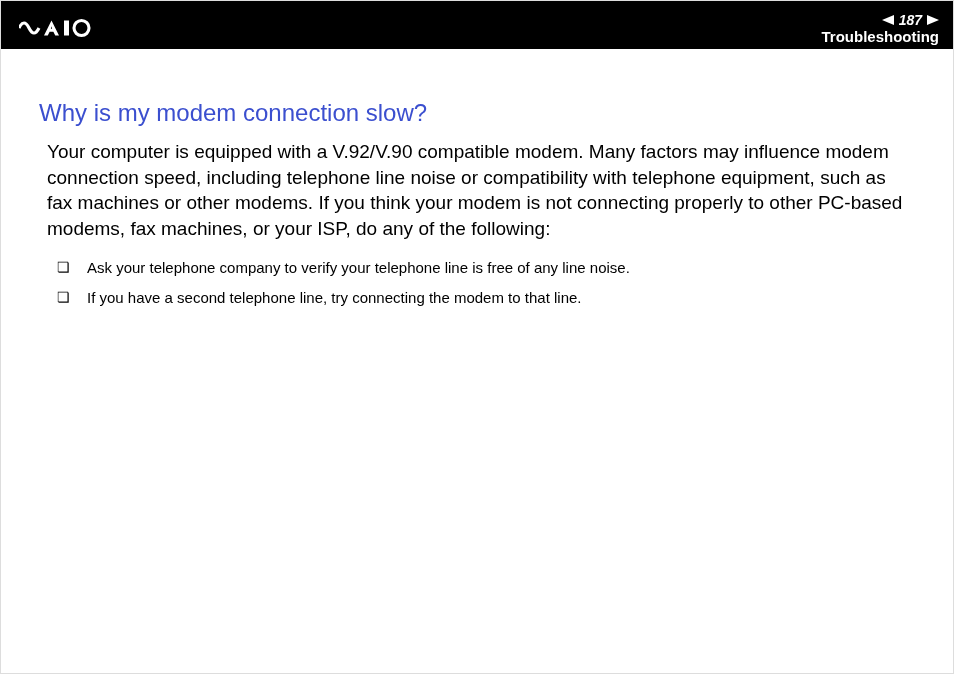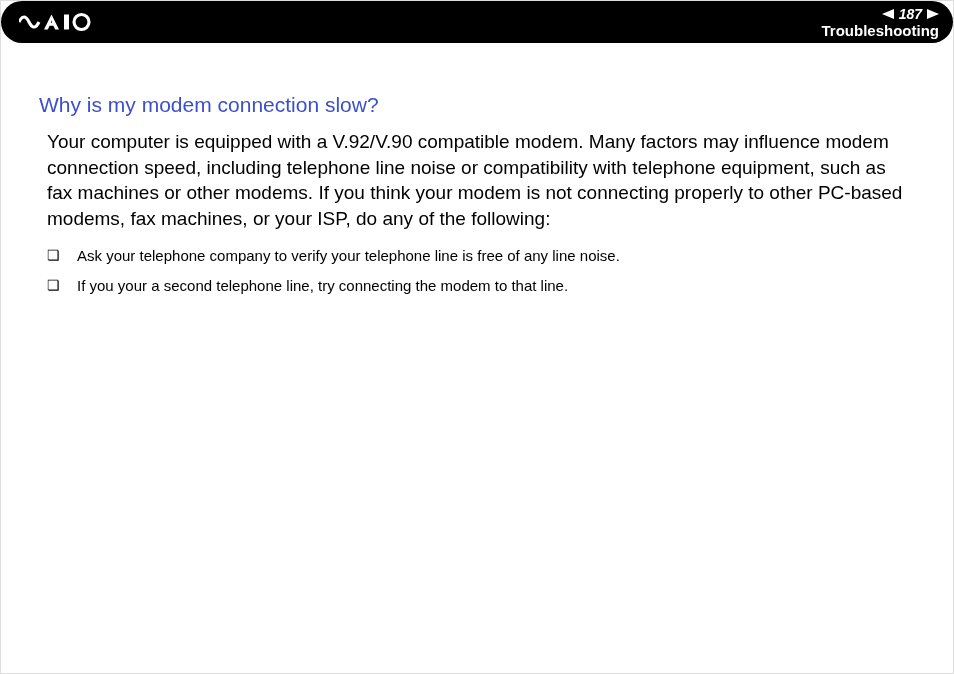--- a/index.html
+++ b/index.html
@@ -20,22 +20,21 @@
     display: flex;
     flex-direction: column;
   }
   .header-bar {
     background: #000;
     color: #fff;
     height: 42px;
     display: flex;
     align-items: center;
     justify-content: space-between;
-    padding: 0 14px 0 18px;
-    border-radius: 21px;
+    padding: 6px 14px 0 18px;
   }
   .logo {
     display: flex;
     align-items: center;
   }
   .logo svg {
     height: 20px;
     fill: #fff;
   }
   .header-right {
@@ -61,32 +60,32 @@
   }
   .section-name {
     font-weight: bold;
     font-size: 15px;
   }
   .content {
     padding: 50px 38px 0 38px;
   }
   .q-title {
     color: #3b4fcf;
-    font-size: 21px;
+    font-size: 24px;
     font-weight: 400;
     margin: 0 0 12px 0;
   }
   .intro {
     font-size: 19px;
     line-height: 1.35;
     margin: 0 0 14px 8px;
   }
   ul.bullets {
     list-style: none;
-    margin: 6px;
+    margin: 16px;
     padding: 0;
   }
   ul.bullets li {
     position: relative;
     padding-left: 32px;
     font-size: 15px;
     line-height: 1.35;
     margin-bottom: 10px;
   }
   ul.bullets li::before {
@@ -132,17 +131,17 @@
       </div>
       <div class="section-name">Troubleshooting</div>
     </div>
   </div>
 
   <div class="content">
     <h2 class="q-title">Why is my modem connection slow?</h2>
     <p class="intro">Your computer is equipped with a V.92/V.90 compatible modem. Many factors may influence modem connection speed, including telephone line noise or compatibility with telephone equipment, such as fax machines or other modems. If you think your modem is not connecting properly to other PC-based modems, fax machines, or your ISP, do any of the following:</p>
     <ul class="bullets">
       <li>Ask your telephone company to verify your telephone line is free of any line noise.</li>
-      <li>If you your a second telephone line, try connecting the modem to that line.</li>
+      <li>If you have a second telephone line, try connecting the modem to that line.</li>
     </ul>
   </div>
 
 </div>
 
 </body></html>

